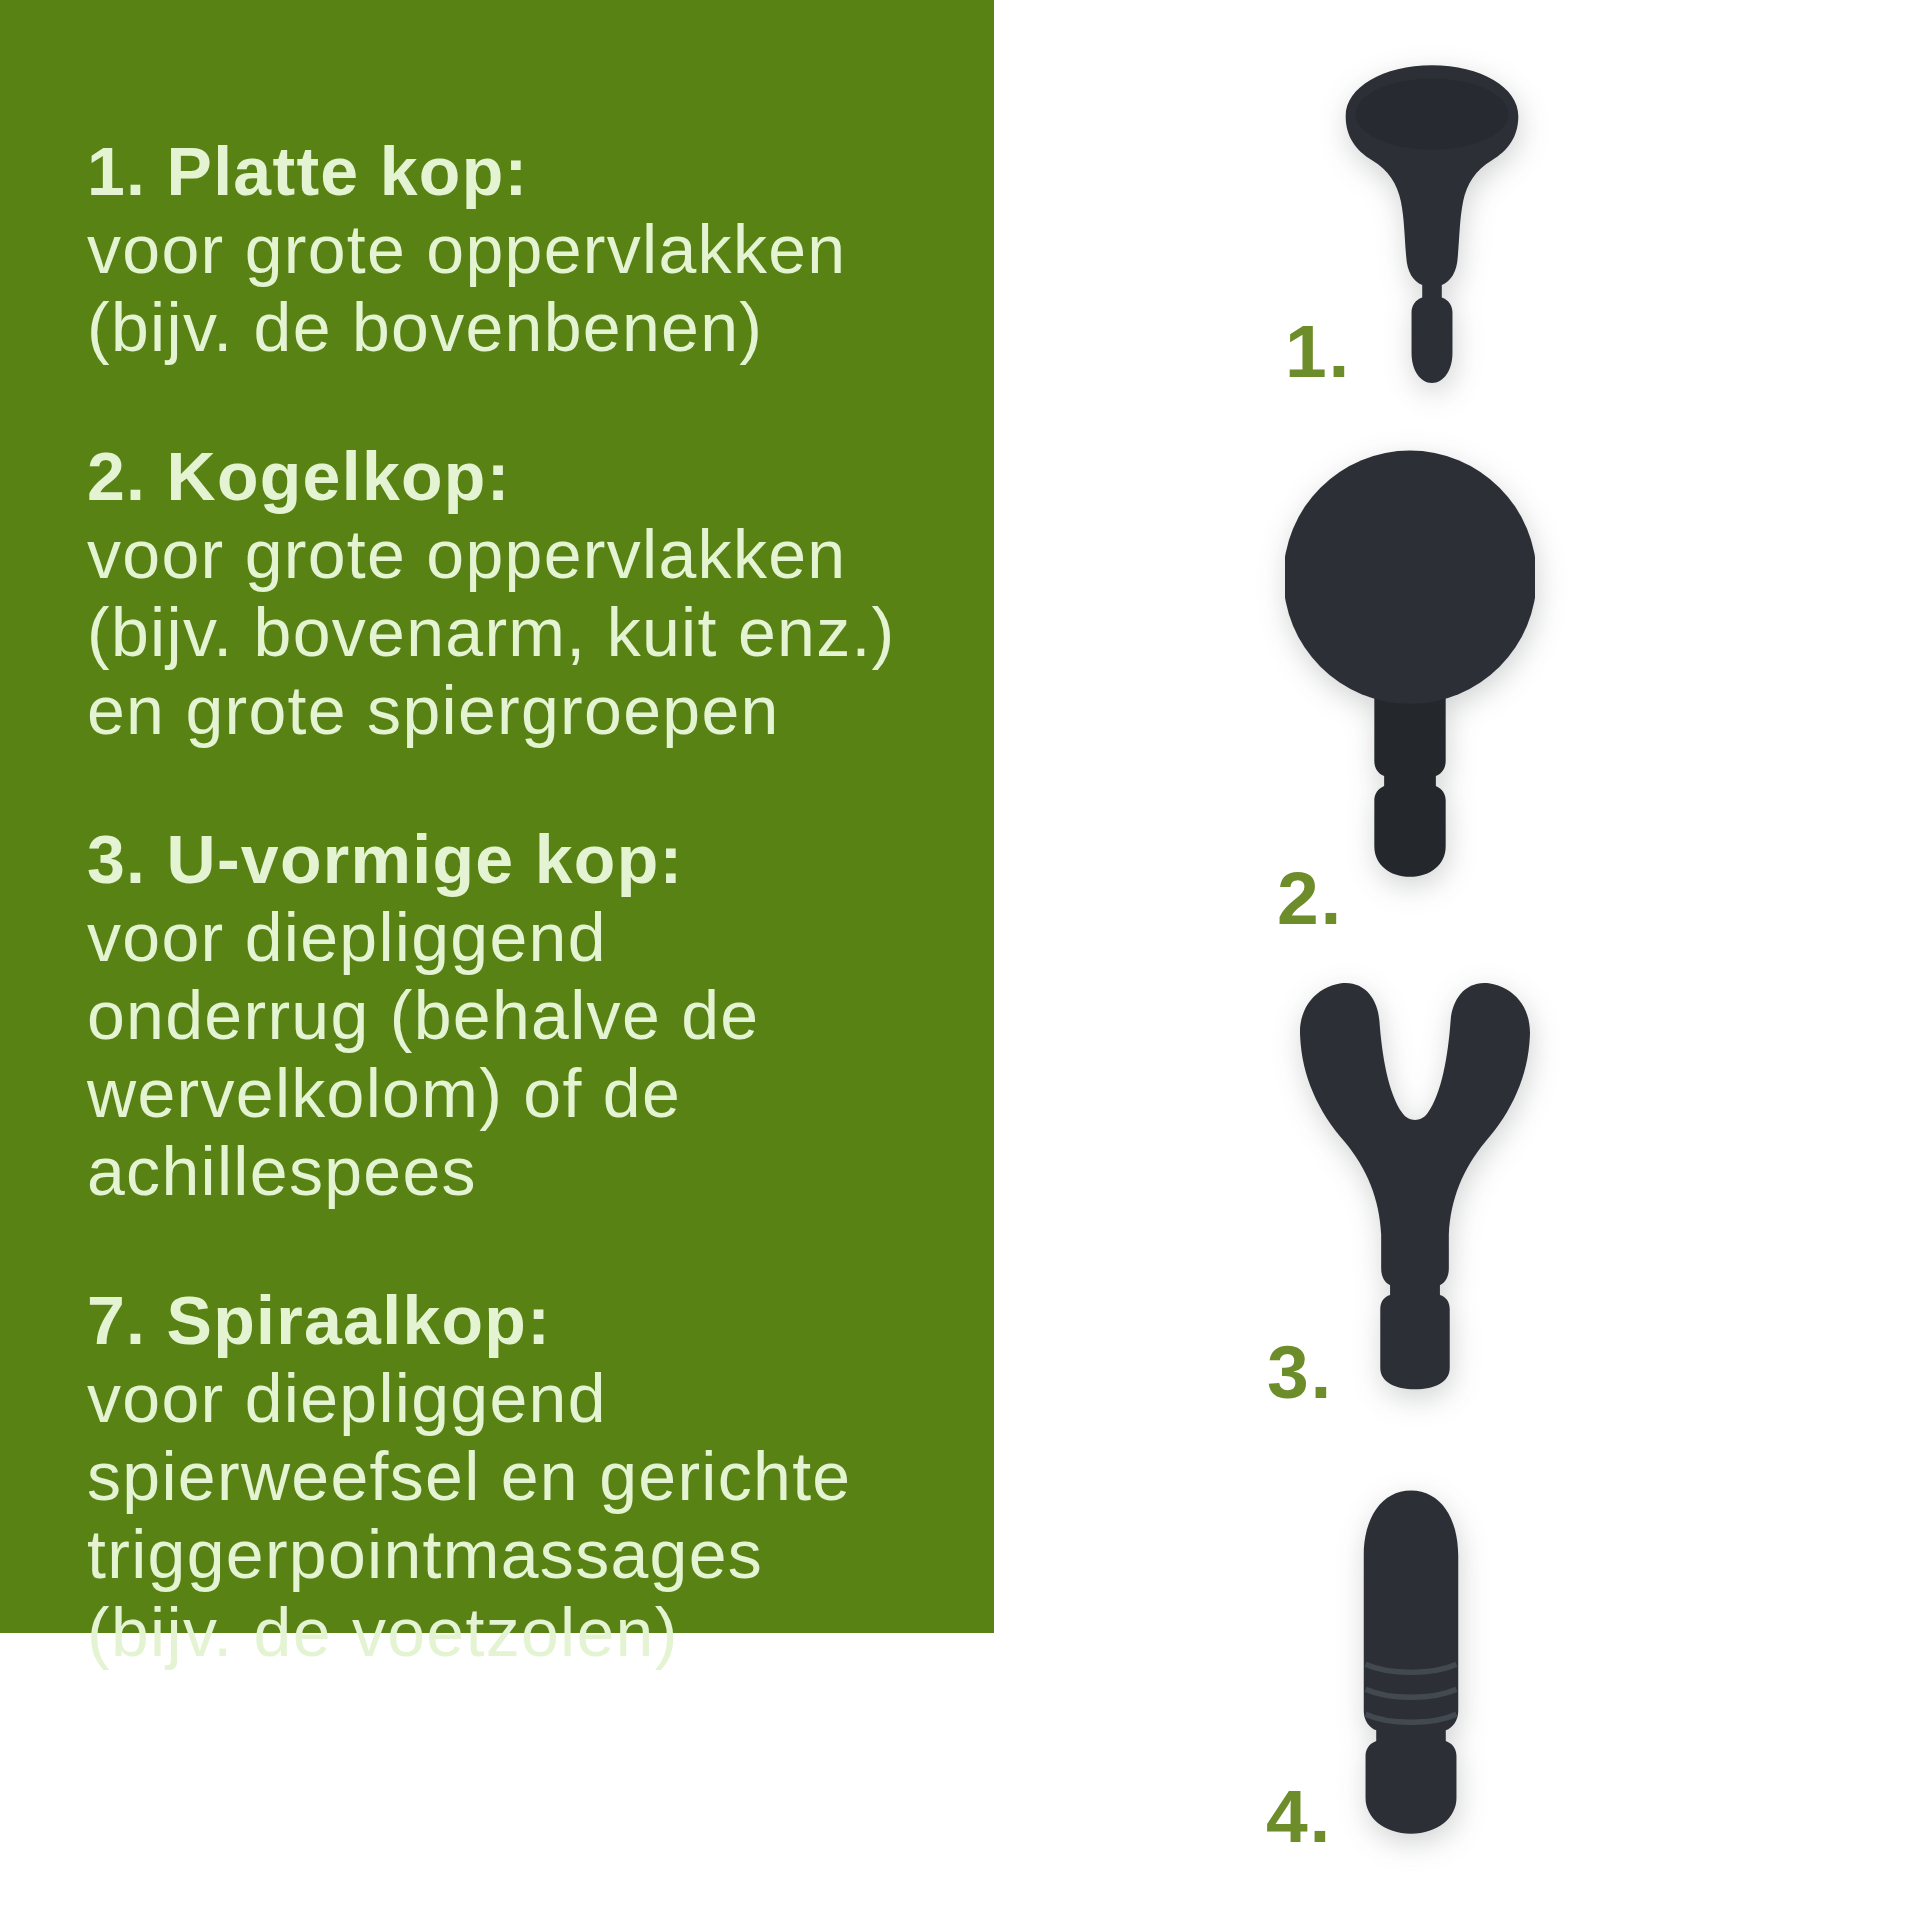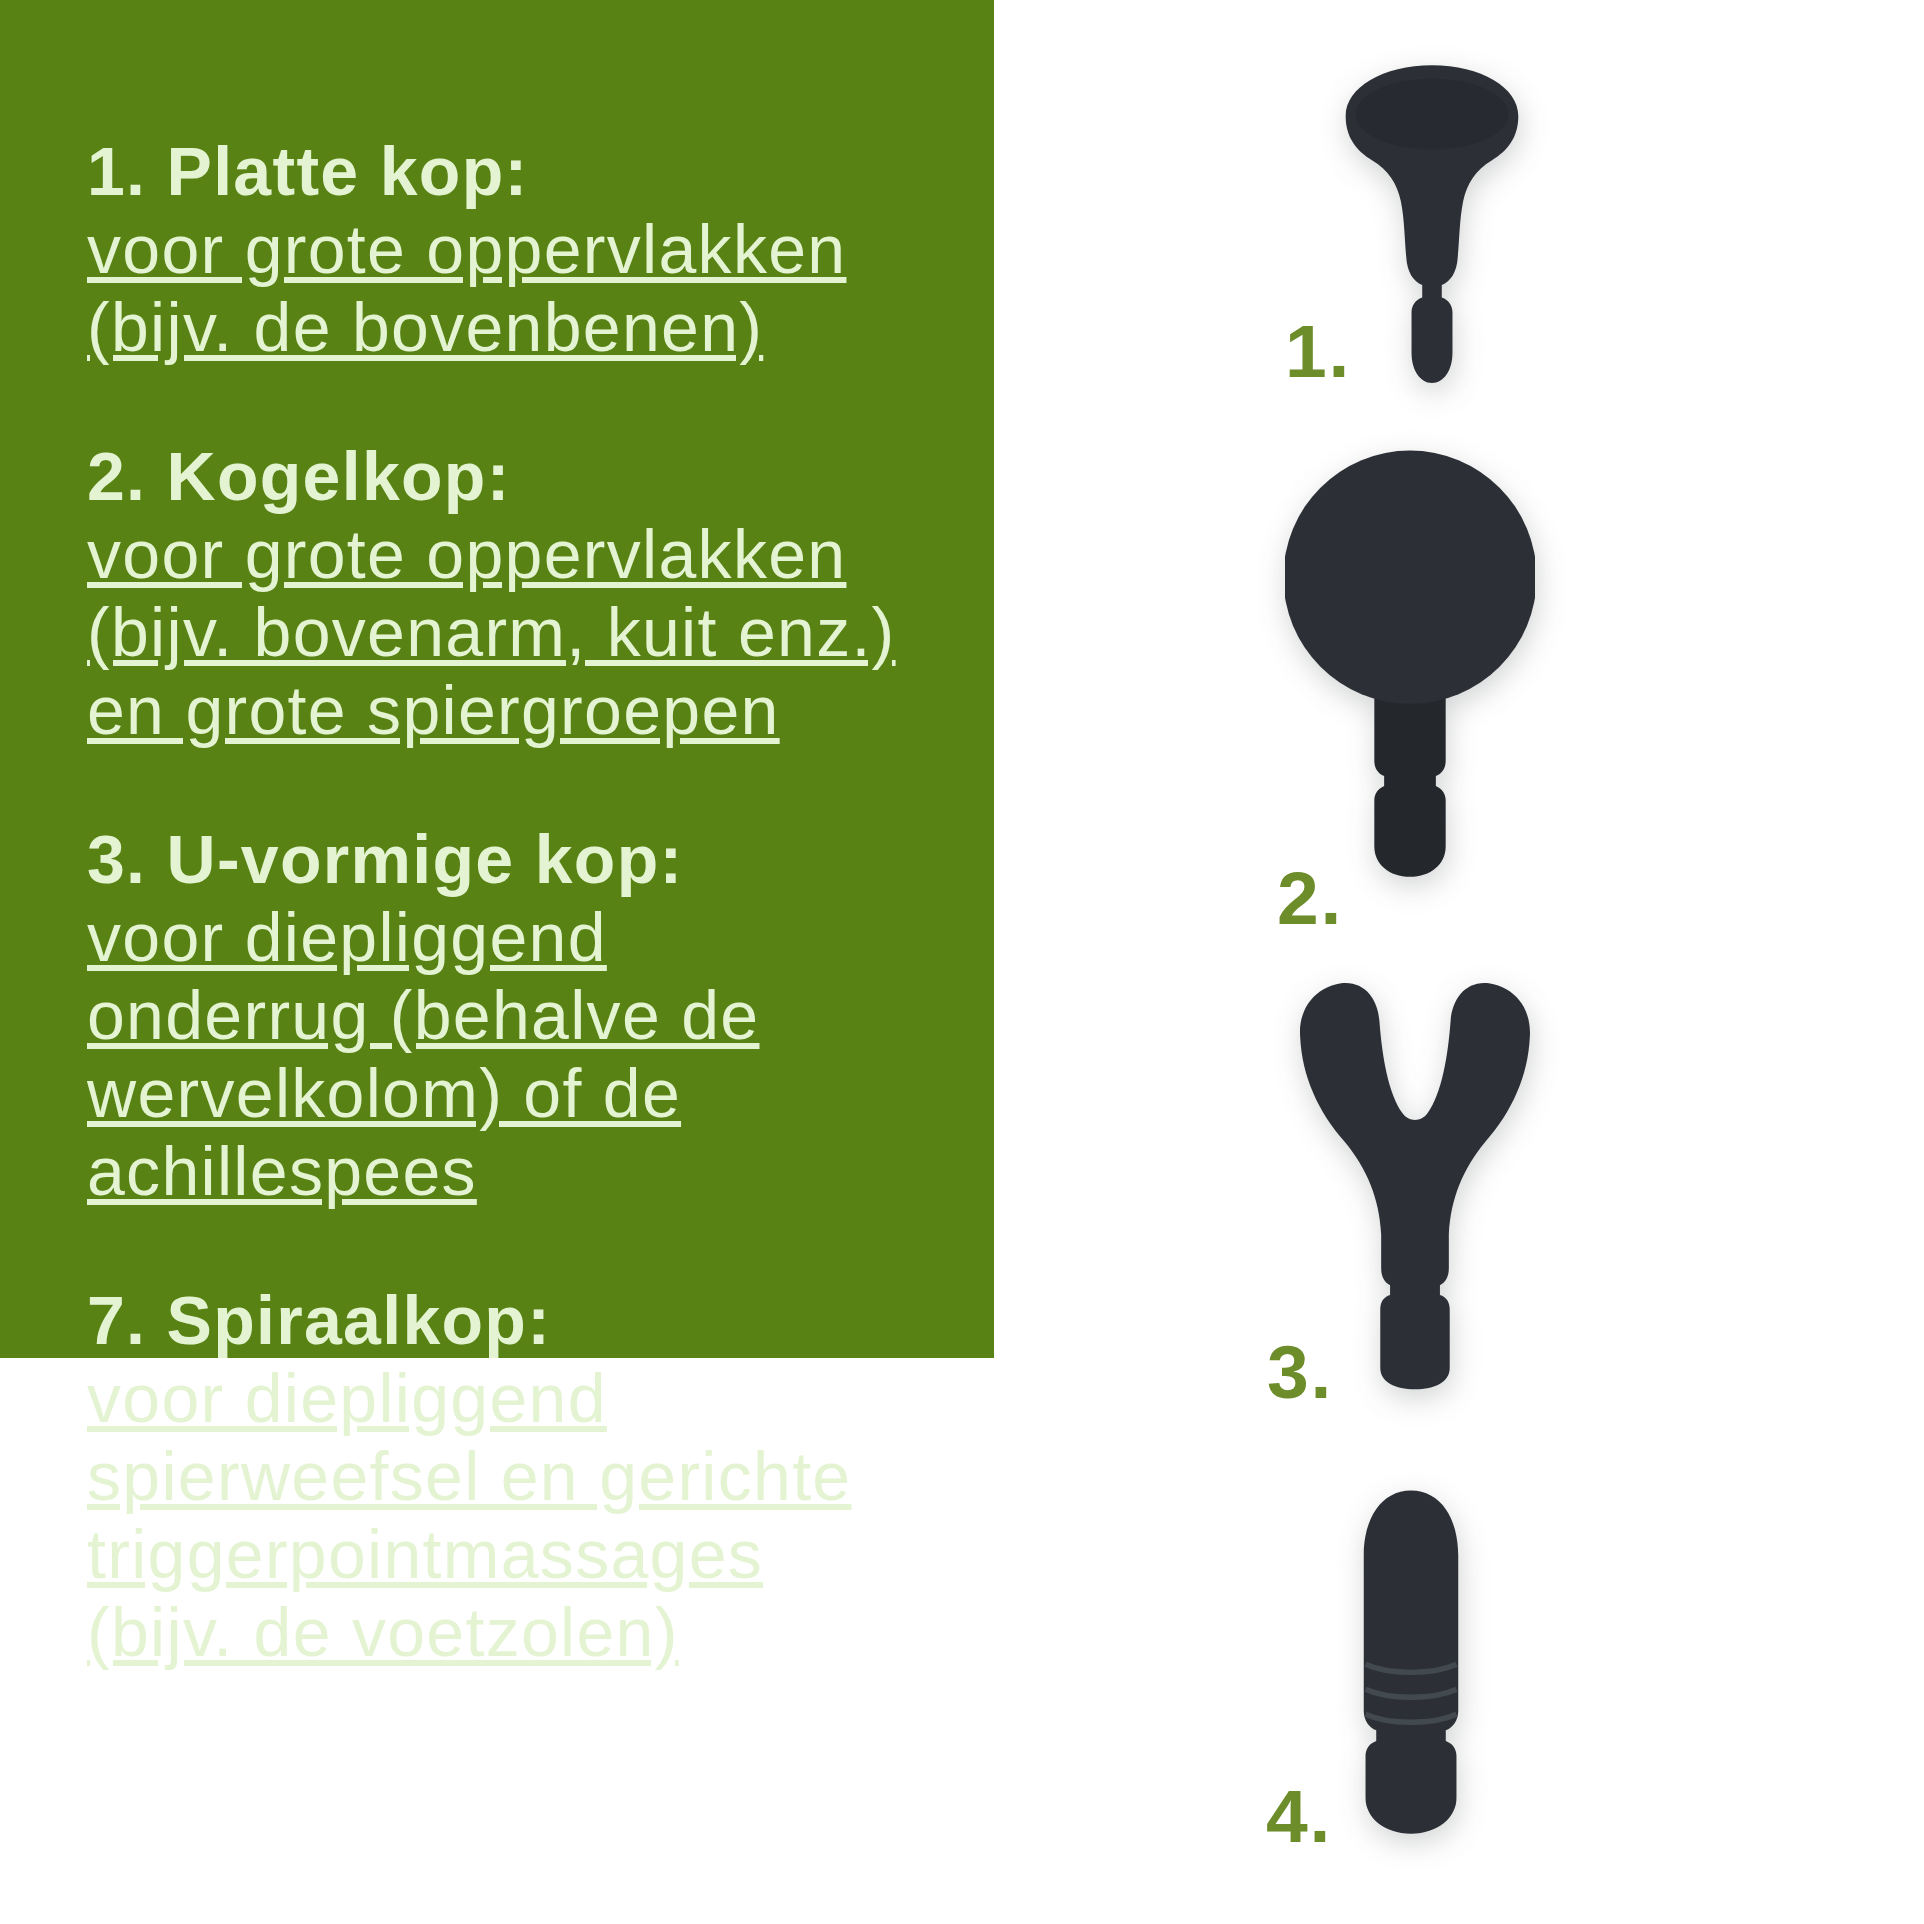--- a/index.html
+++ b/index.html
@@ -2,31 +2,31 @@
 <html style="--panel-bg: #588214; --panel-text: #e4f4d2; --num-color: #6d8c2a; --head-color: #2c3036;font-size:14.3px"><head>
 <meta charset="utf-8">
 <style>
   html,body{margin:0;padding:0;}
   body{
     width:1925px;height:1925px;position:relative;overflow:hidden;
     background:#ffffff;
     font-family:"Liberation Sans", sans-serif;
   }
   .info-panel{
-    position:absolute;left:0;top:0;width:994px;height:1358px;
+    position:absolute;left:0;top:0;width:994px;height:1633px;
     background:var(--panel-bg,#588214);
   }
   .text-block{
     position:absolute;left:87px;top:132px;right:18px;
     color:var(--panel-text,#e4f4d2);
     font-size:68px;line-height:78px;letter-spacing:1.3px;
   }
   .section{margin-bottom:71px;}
   .section-heading{font-weight:700;}
-  .section-line{font-weight:400;text-decoration:underline;}
+  .section-line{font-weight:400;}
   .gallery{
     position:absolute;left:994px;top:0;width:931px;height:1925px;
     background:#ffffff;
   }
   .head-svg{position:absolute;filter:drop-shadow(2.7px 9px 14.3px rgba(50,55,60,0.22));}
   .head-fill{fill:var(--head-color,#2c3036);}
   .head-dark{fill:#24282d;}
   .head-groove{stroke:#454b53;stroke-width:6;fill:none;opacity:.95;}
   .item-number{
     position:absolute;color:var(--num-color,#6d8c2a);

